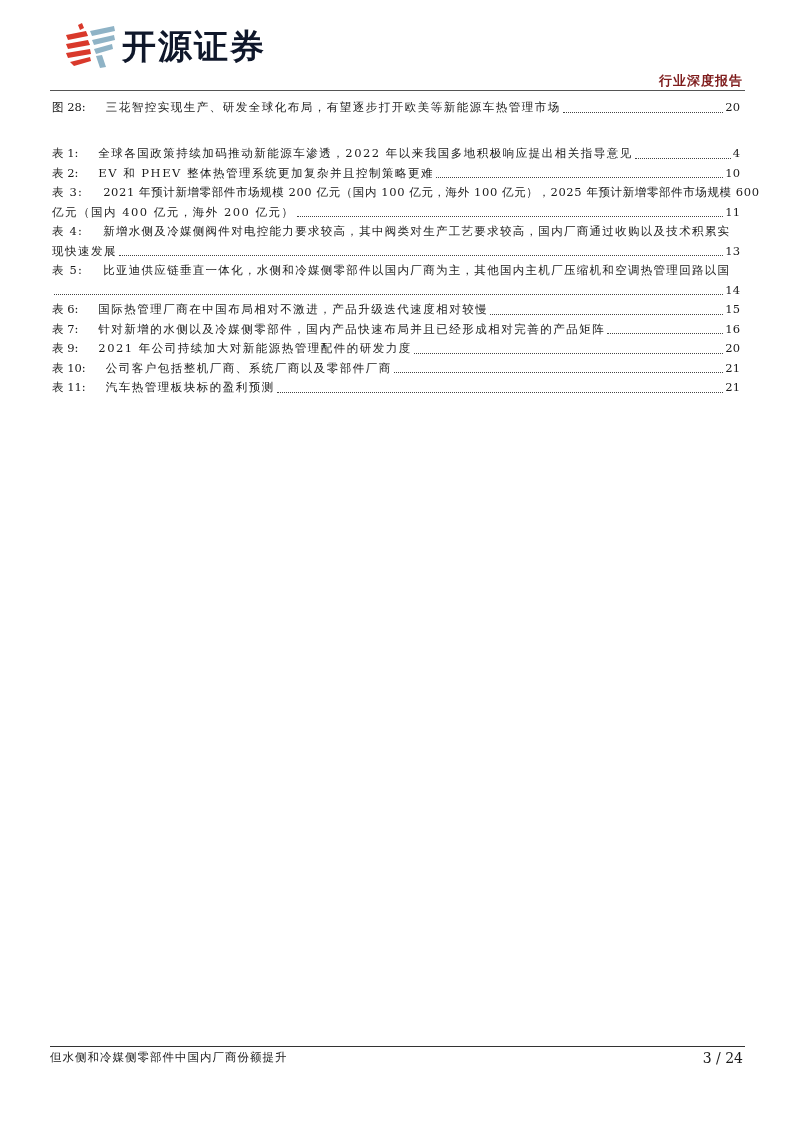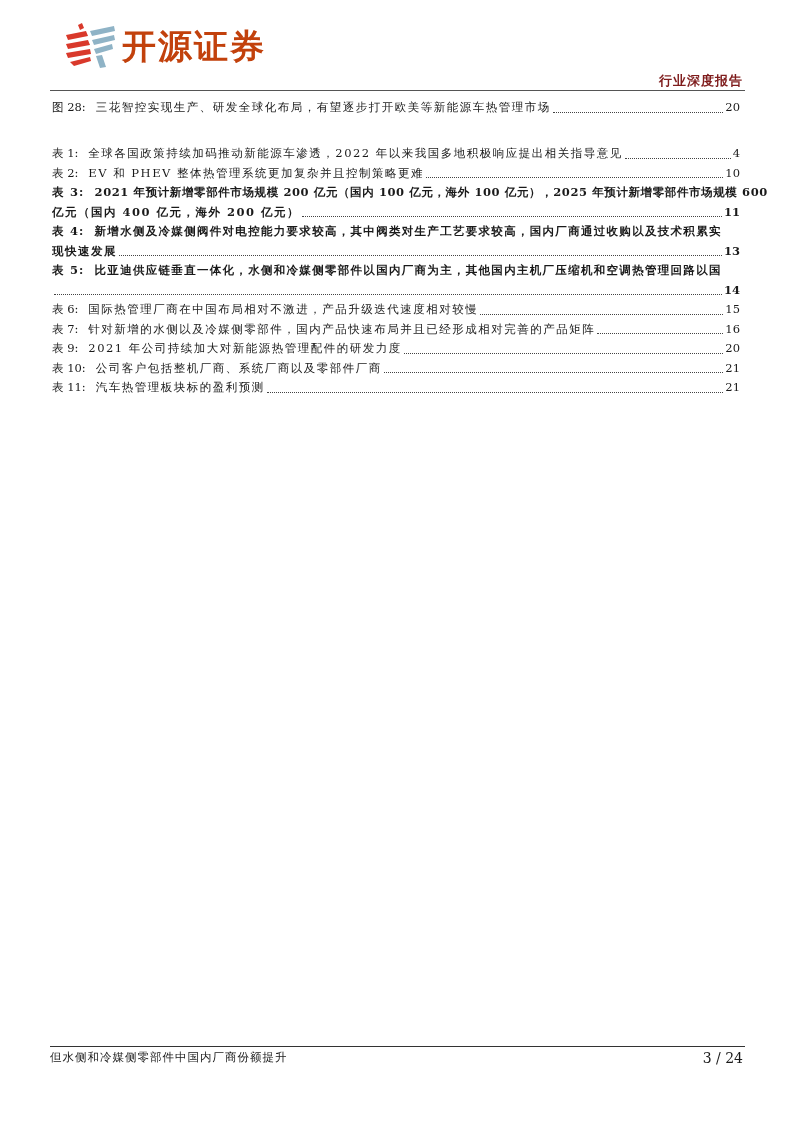--- a/index.html
+++ b/index.html
@@ -5,38 +5,38 @@
     html, body { margin: 0; padding: 0; background: #ffffff; }
     body {
       width: 793px; height: 1122px; position: relative; overflow: hidden;
       font-family: "DejaVu Serif", "Liberation Serif", serif;
       color: #1a1a1a;
     }
     .logo { position: absolute; left: 62px; top: 22px; height: 48px; display: flex; align-items: center; }
     .logo-mark { width: 54px; height: 46px; position: relative; }
     .logo-text {
       font-family: "DejaVu Sans", "Liberation Sans", sans-serif;
-      font-weight: bold; font-size: 34px; letter-spacing: 2px; color: #c2410c;
+      font-weight: bold; font-size: 34px; letter-spacing: 2px; color: #0f172a;
       margin-left: 6px; line-height: 46px;
     }
     .header-rule { position: absolute; left: 50px; right: 48px; top: 90px; border-top: 1.5px solid #555; }
     .header-label {
       position: absolute; right: 50px; top: 72px; font-size: 13px; font-weight: bold;
       font-family: "DejaVu Sans", "Liberation Sans", sans-serif; letter-spacing: 1px; color: #7f1d1d;
     }
     .toc { position: absolute; left: 52px; width: 688px; font-size: 11.5px; }
     .toc-row { display: flex; align-items: baseline; line-height: 19.5px; white-space: nowrap; }
-    .toc-prefix { flex: 0 0 auto; margin-right: 10px; }
+    .toc-prefix { flex: 0 0 auto; margin-right: 20px; }
     .toc-title { flex: 0 1 auto; overflow: hidden; letter-spacing: 1.5px; }
     .toc-dots {
       flex: 1 1 auto; overflow: hidden; margin: 0 2px; color: #333;
       border-bottom: 1.5px dotted #444; height: 1px; align-self: flex-end; margin-bottom: 5px;
     }
     .toc-page { flex: 0 0 auto; text-align: right; }
-    .toc-wrap { line-height: 19.5px; font-weight: bold; }
+    .toc-wrap { line-height: 19.5px; }
     .toc-wrap .line1 { display: flex; white-space: nowrap; letter-spacing: 1.2px; }
     .footer-rule { position: absolute; left: 50px; right: 48px; top: 1046px; border-top: 1.5px solid #333; }
     .footer-left { position: absolute; left: 50px; top: 1050px; font-size: 11.5px; letter-spacing: 1px; }
     .footer-right { position: absolute; right: 50px; top: 1050px; font-size: 14px; }
   </style>
 </head>
 <body>
 
 <div class="logo">
   <div class="logo-mark">

